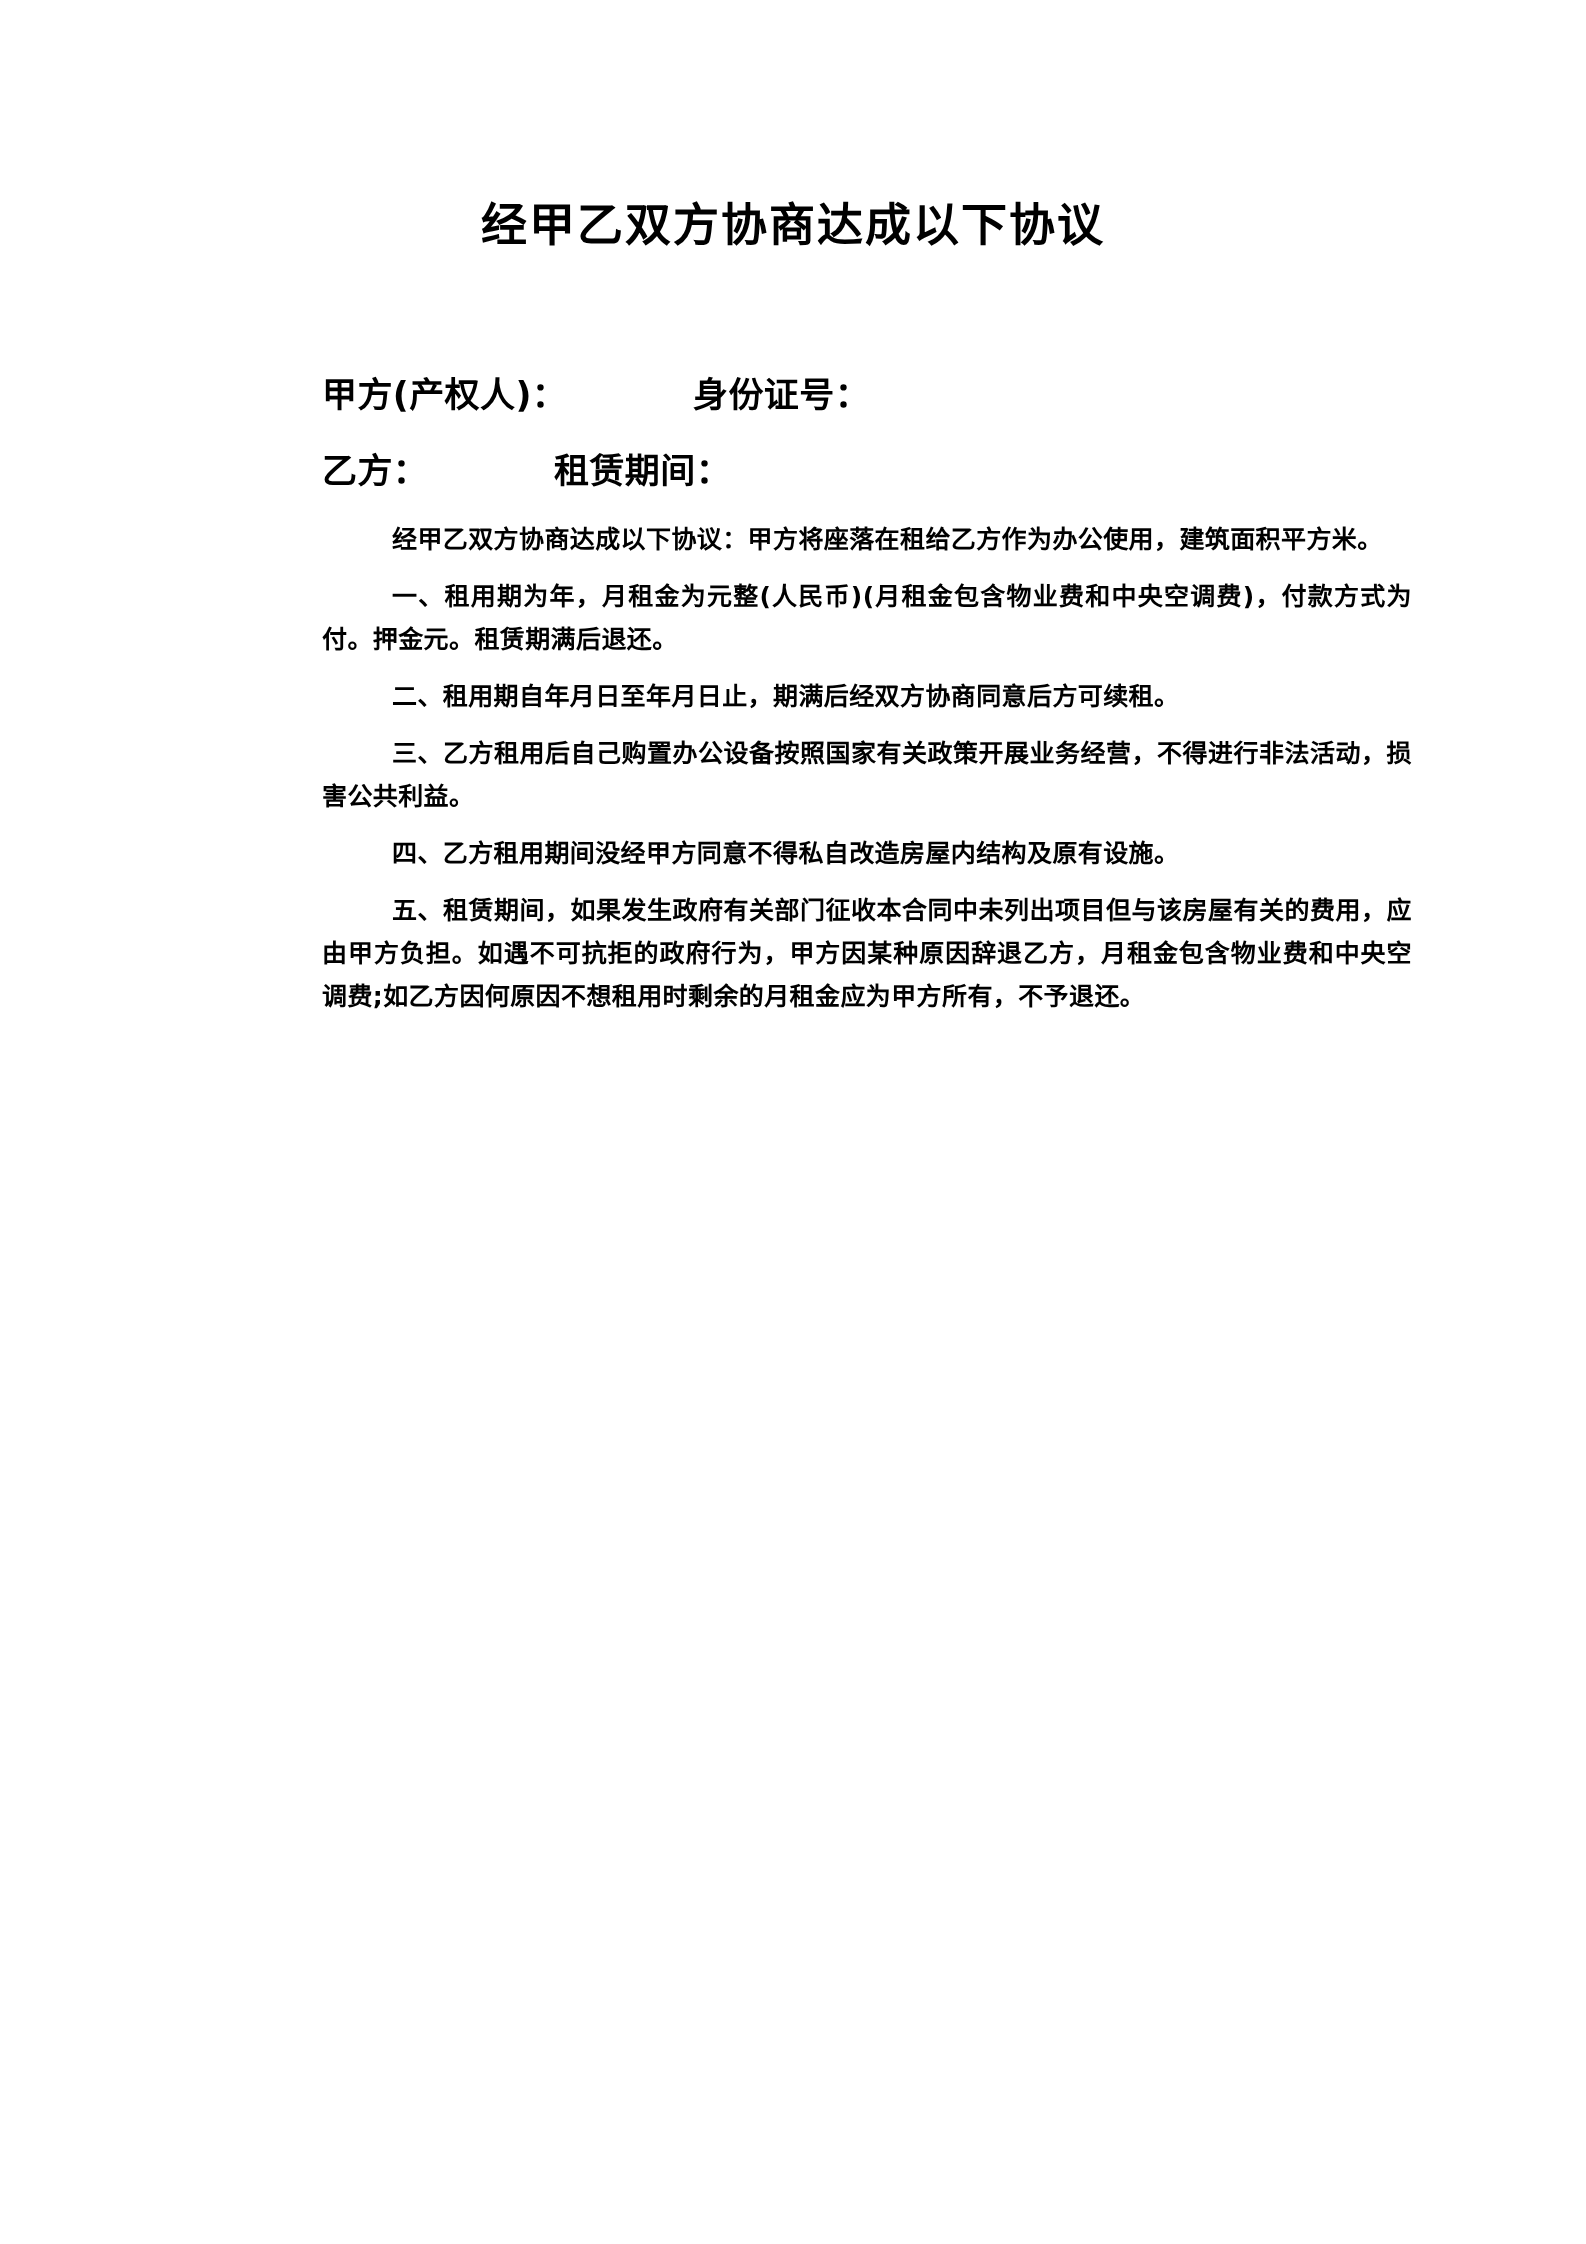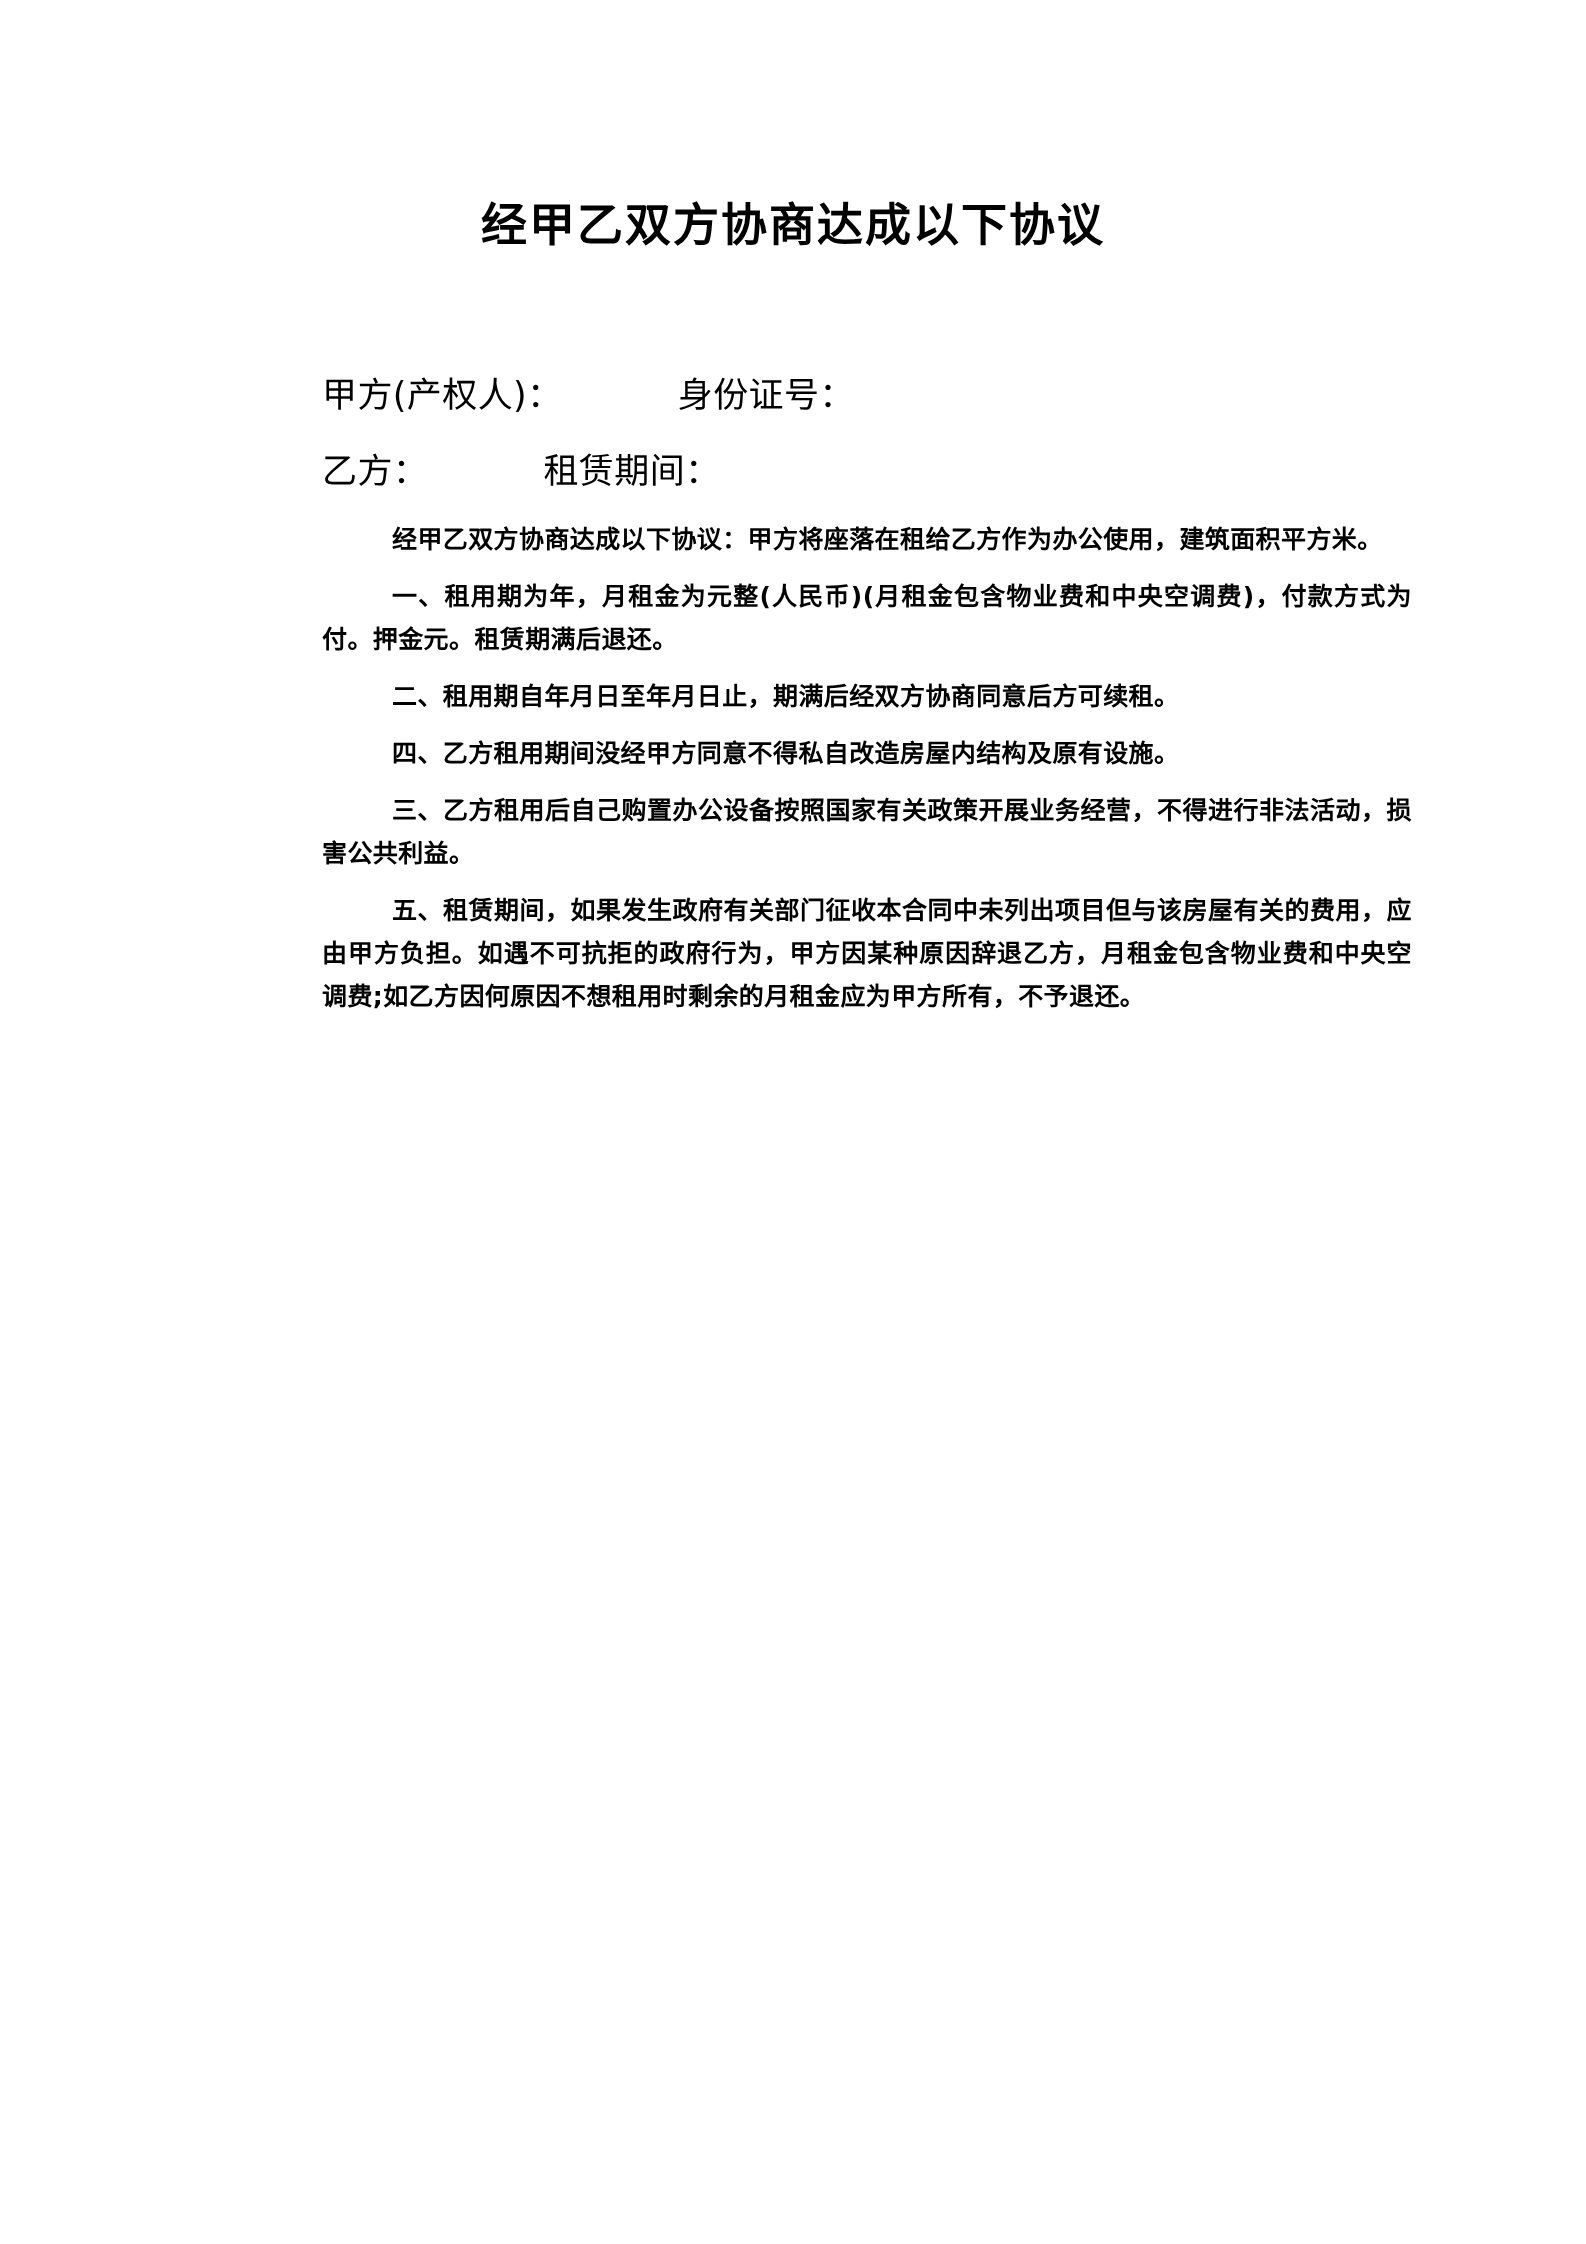--- a/index.html
+++ b/index.html
@@ -49,21 +49,21 @@
     margin: 0 0 14px 0;
     text-align: justify;
     text-justify: inter-ideograph;
     letter-spacing: 0.4px;
   }
   p.para.indent {
     text-indent: 70px;
   }
   p.party-line {
     font-size: 35px;
-    font-weight: 400;
+    font-weight: 700;
     line-height: 1.72;
     margin: 0 0 16px 0;
     letter-spacing: 0.4px;
     white-space: pre;
   }
 </style>
 </head>
 <body>
 
 <div class="page">
@@ -77,21 +77,21 @@
     <p class="party-line">甲方(产权人)：          身份证号：</p>
 
     <p class="party-line">乙方：          租赁期间：</p>
 
     <p class="para indent">经甲乙双方协商达成以下协议：甲方将座落在租给乙方作为办公使用，建筑面积平方米。</p>
 
     <p class="para indent">一、租用期为年，月租金为元整(人民币)(月租金包含物业费和中央空调费)，付款方式为付。押金元。租赁期满后退还。</p>
 
     <p class="para indent">二、租用期自年月日至年月日止，期满后经双方协商同意后方可续租。</p>
 
+    <p class="para indent">三、乙方租用后自己购置办公设备按照国家有关政策开展业务经营，不得进行非法活动，损害公共利益。</p>
+
     <p class="para indent">四、乙方租用期间没经甲方同意不得私自改造房屋内结构及原有设施。</p>
-
-    <p class="para indent">三、乙方租用后自己购置办公设备按照国家有关政策开展业务经营，不得进行非法活动，损害公共利益。</p>
 
     <p class="para indent">五、租赁期间，如果发生政府有关部门征收本合同中未列出项目但与该房屋有关的费用，应由甲方负担。如遇不可抗拒的政府行为，甲方因某种原因辞退乙方，月租金包含物业费和中央空调费;如乙方因何原因不想租用时剩余的月租金应为甲方所有，不予退还。</p>
 
 
   </div>
 </div>
 
 </body></html>

